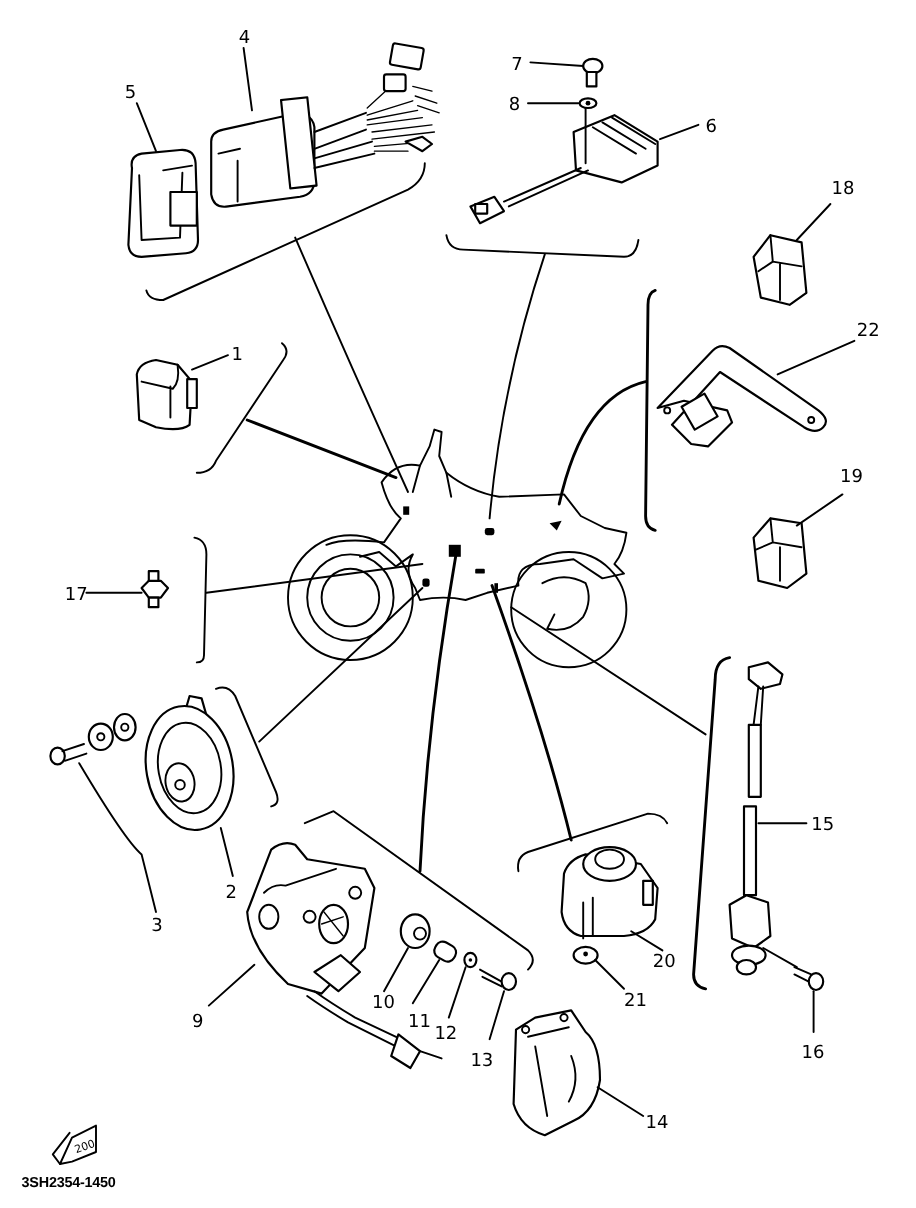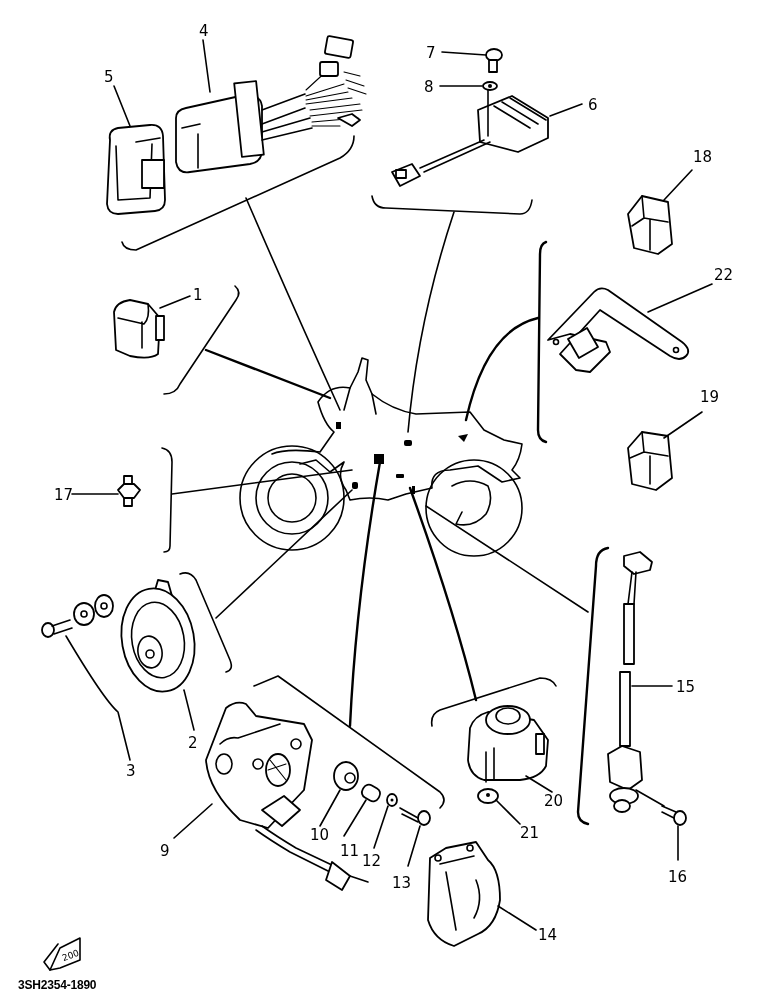--- a/index.html
+++ b/index.html
@@ -261,13 +261,13 @@
   <path class="th" d="M608 548 Q596 550 596 566 L578 812 Q578 822 588 824"></path>
   <path class="ln" d="M588 612 L426 506"></path>
 
   <g>
     <path class="ln" d="M50 970 L60 948 L80 938 L80 960 L60 968 Z"></path>
     <path class="ln" d="M50 970 L44 962 L58 944"></path>
     <text x="62" y="960" font-size="9" font-family="DejaVu Sans, sans-serif" transform="rotate(-20 66 956)">200</text>
   </g>
 </svg>
 
-<div class="footer-code">3SH2354-1890</div>
+<div class="footer-code">3SH2354-1450</div>
 
 </body></html>

